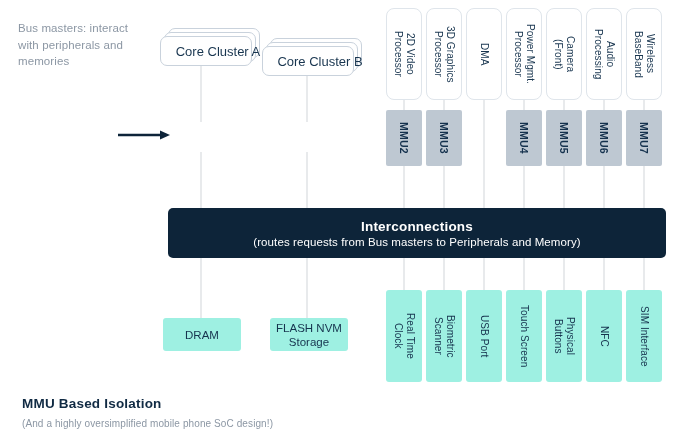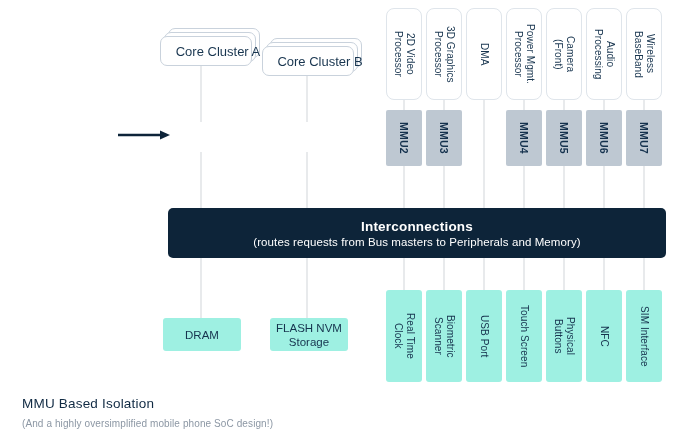--- a/index.html
+++ b/index.html
@@ -172,37 +172,38 @@
     white-space: pre-line;
   }
 
   
   #footer-title {
     position: absolute;
     left: 22px;
     top: 396px;
     color: #102a43;
     font-size: 13.5px;
-    font-weight: normal;
+    font-weight: bold;
     letter-spacing: 0.2px;
   }
   #footer-sub {
     position: absolute;
     left: 22px;
     top: 418px;
     color: #8c97a4;
     font-size: 10px;
     letter-spacing: 0.1px;
   }
 </style>
 </head>
 <body>
 
 <div id="canvas">
 
+  <div class="side-note" id="note-bus">Bus masters: interact with peripherals and memories</div>
 
 
   <svg id="arrow-to-mmu1" viewBox="0 0 52 12">
     <line x1="0" y1="6" x2="42" y2="6" stroke="#0d2439" stroke-width="2.4"></line>
     <polygon points="42,1.5 52,6 42,10.5" fill="#0d2439"></polygon>
   </svg>
 
 
   <div class="vline" style="left:200px; top:66px;  height:56px;"></div>
   <div class="vline" style="left:306px; top:66px;  height:56px;"></div>

